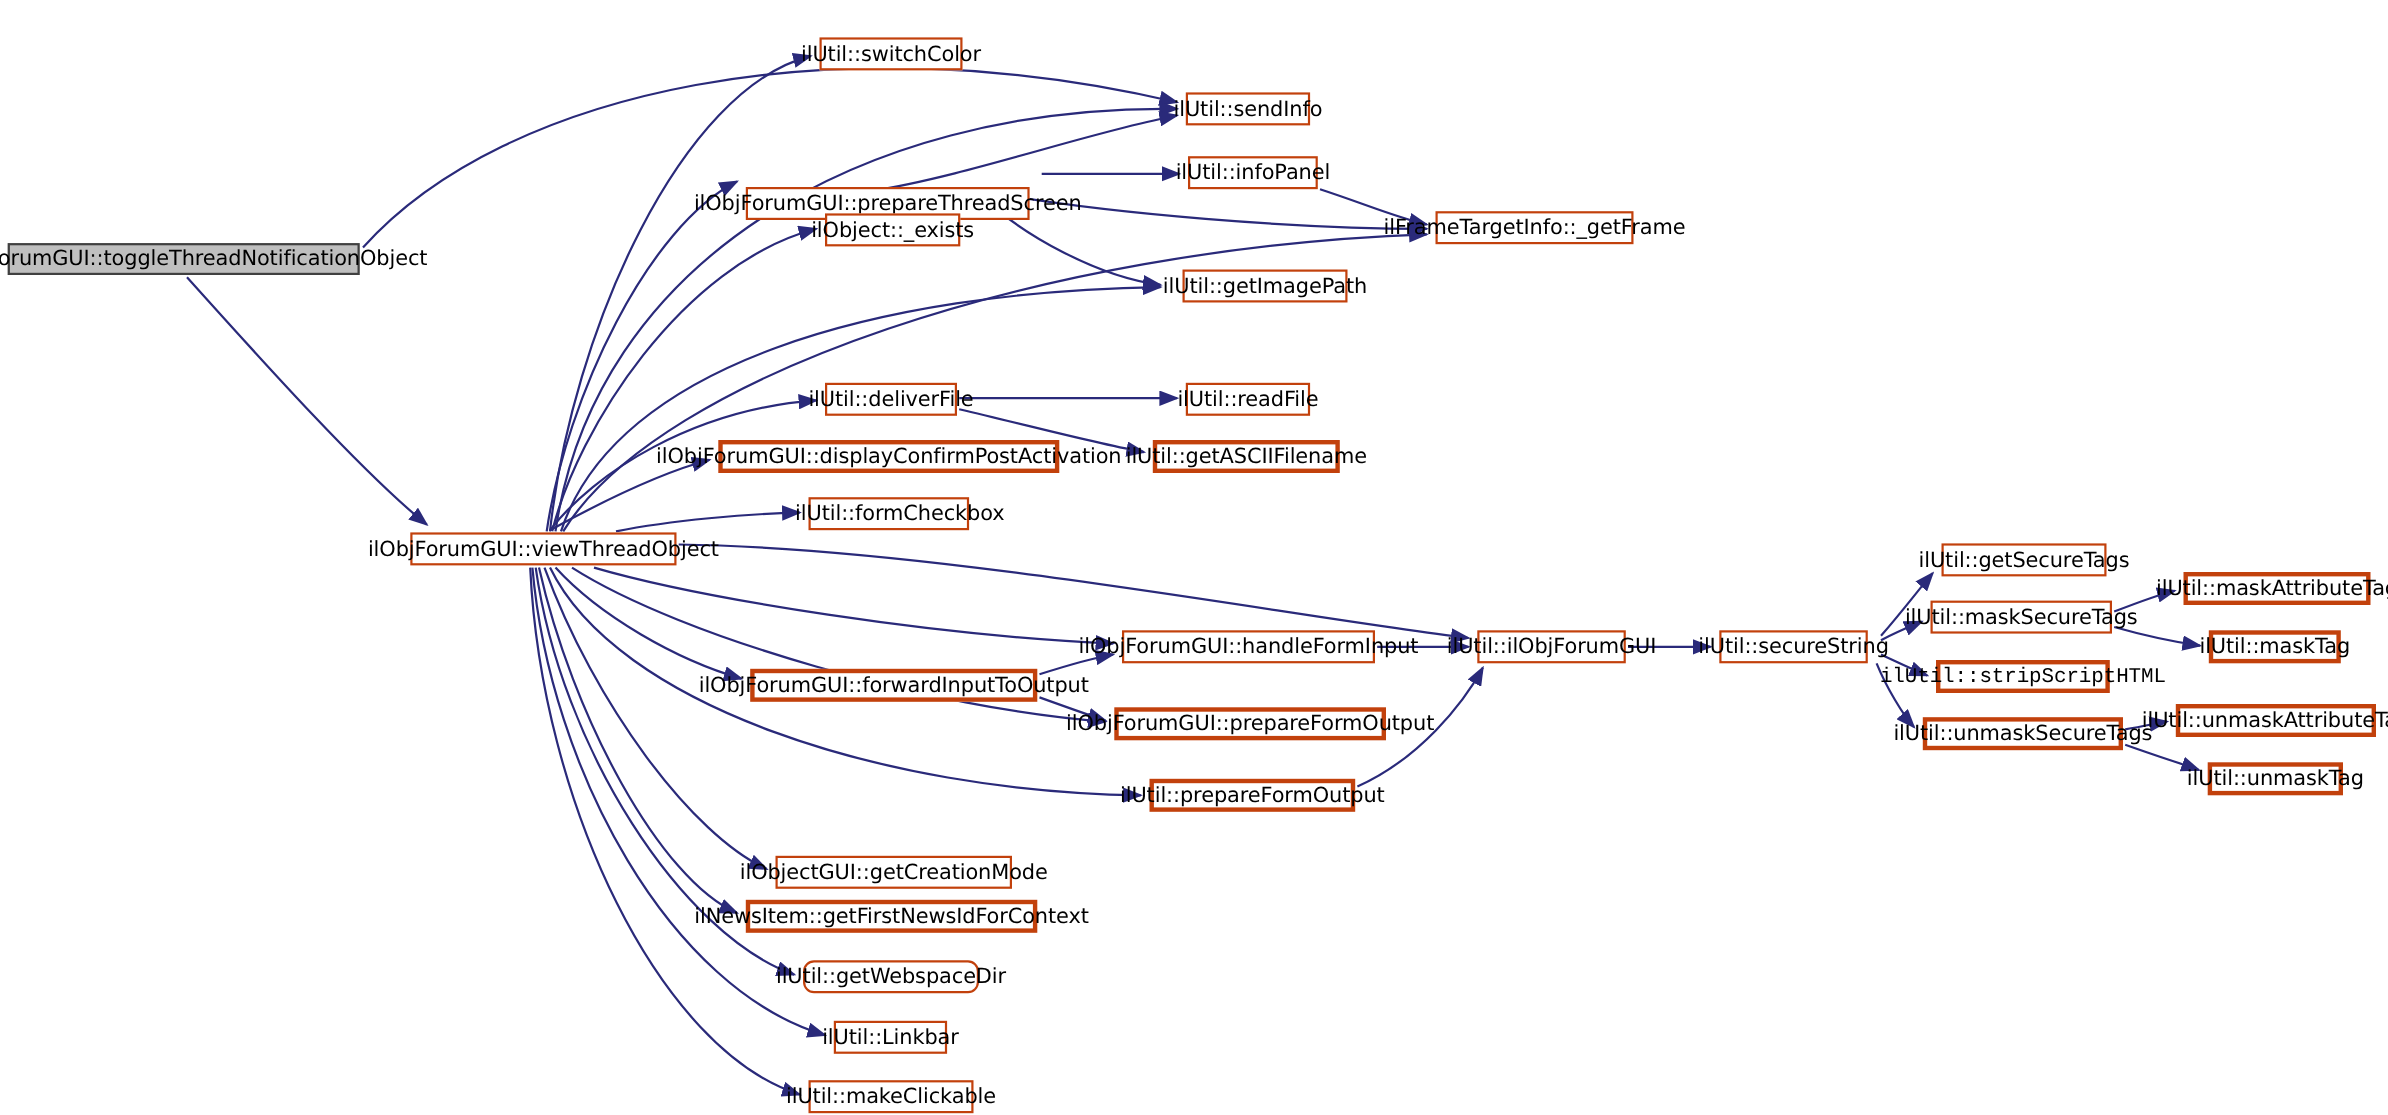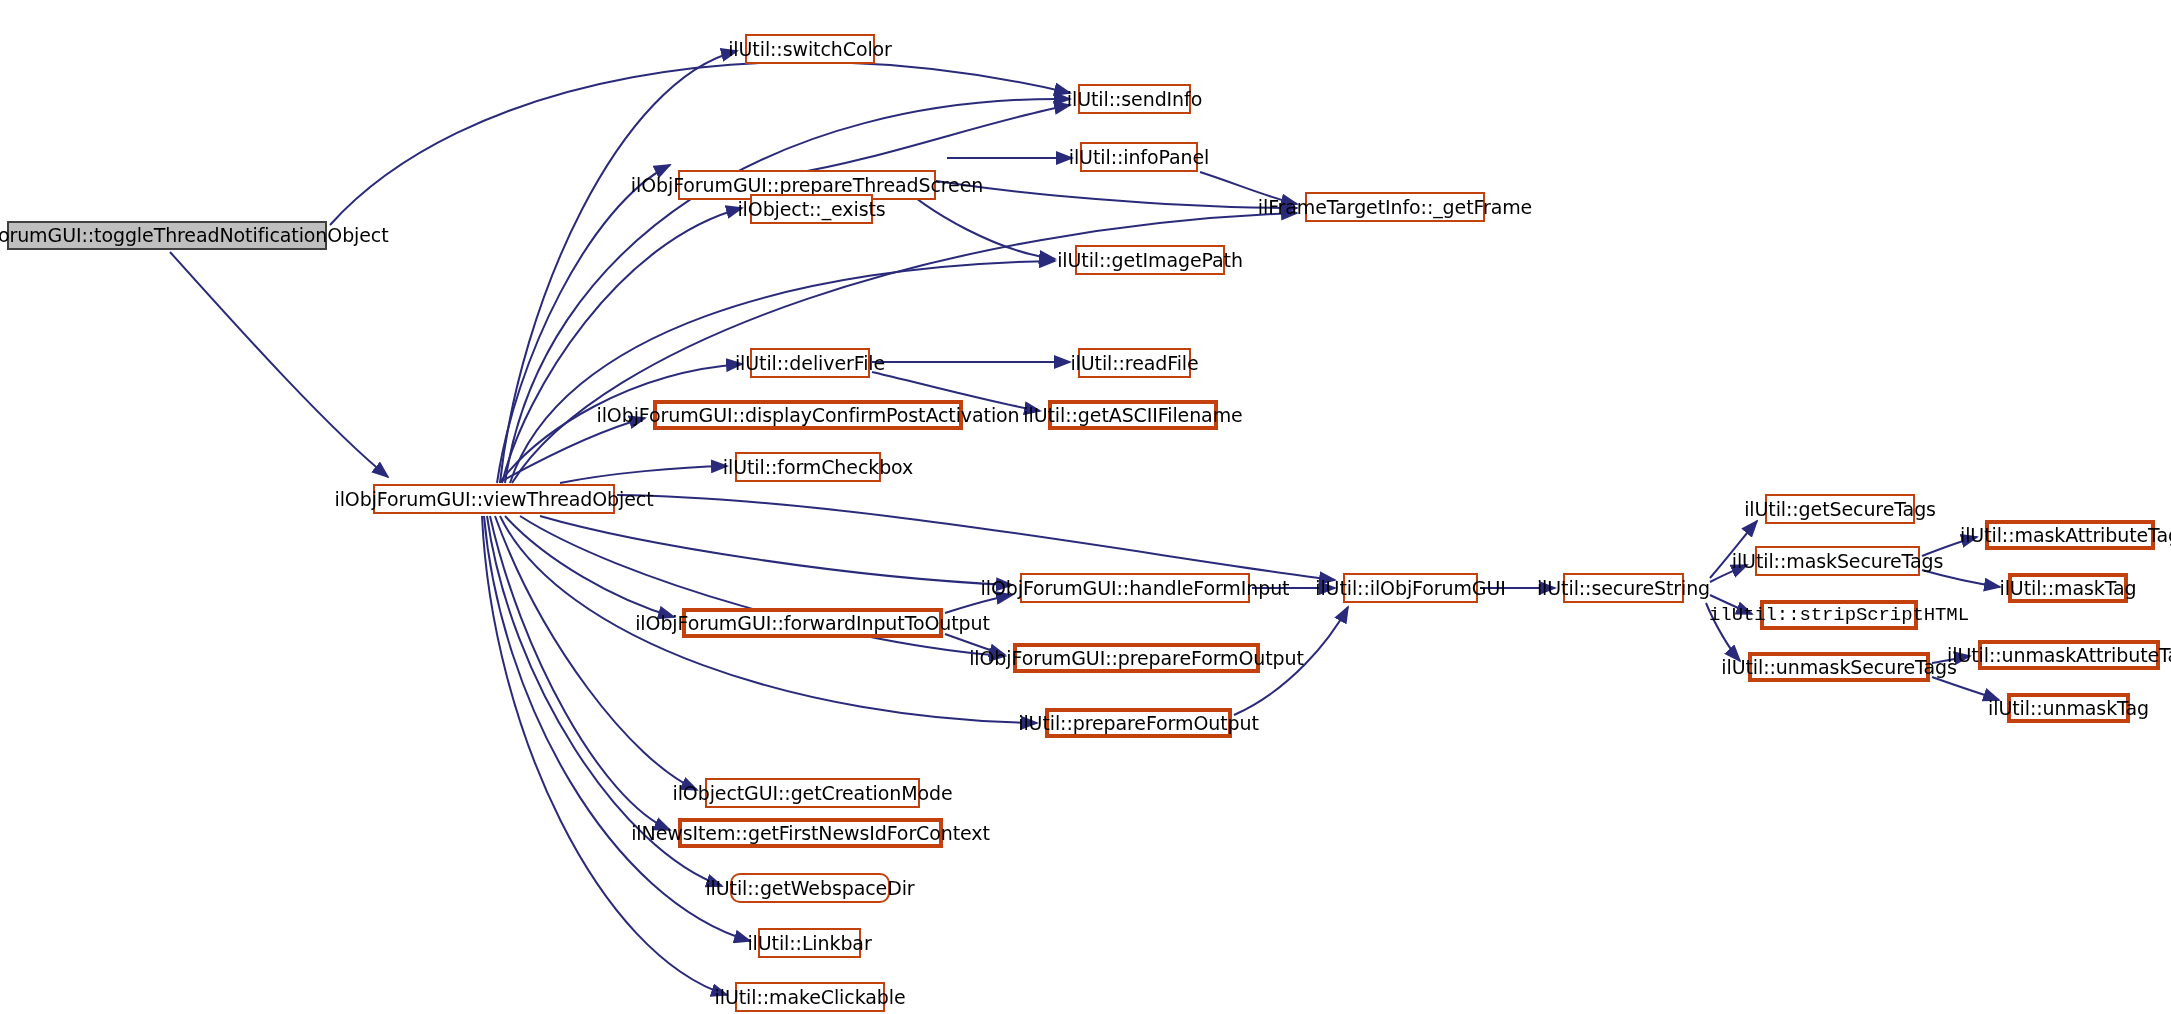--- a/index.html
+++ b/index.html
@@ -117,21 +117,21 @@
       <div class="node" style="left: 653px; top: 400px; width: 310px; height: 30px;">ilObjForumGUI::displayConfirmPostActivation</div>
       <div class="node" style="left: 1048px; top: 400px; width: 170px; height: 30px;">ilUtil::getASCIIFilename</div>
       <div class="node thick" style="left: 735px; top: 452px; width: 146px; height: 30px; padding-left: 20px;">ilUtil::formCheckbox</div>
       <div class="node thick" style="left: 373px; top: 484px; width: 242px; height: 30px;">ilObjForumGUI::viewThreadObject</div>
       <div class="node thick" style="left: 1765px; top: 494px; width: 150px; height: 30px;">ilUtil::getSecureTags</div>
       <div class="node thick" style="left: 1755px; top: 546px; width: 165px; height: 30px;">ilUtil::maskSecureTags</div>
       <div class="node" style="left: 1985px; top: 520px; width: 170px; height: 30px;">ilUtil::maskAttributeTag</div>
       <div class="node" style="left: 2008px; top: 573px; width: 120px; height: 30px;">ilUtil::maskTag</div>
       <div class="node thick" style="left: 1020px; top: 573px; width: 230px; height: 30px;">ilObjForumGUI::handleFormInput</div>
       <div class="node thick" style="left: 1343px; top: 573px; width: 135px; height: 30px;">ilUtil::ilObjForumGUI</div>
-      <div class="node thick" style="left: 1563px; top: 573px; width: 121px; height: 30px;">ilUtil::secureString</div>
+      <div class="node thick" style="left: 1563px; top: 573px; width: 135px; height: 30px;">ilUtil::secureString</div>
       <div class="node" style="left: 1760px; top: 600px; width: 158px; height: 30px; font-family: Liberation Mono, monospace;">ilUtil::stripScriptHTML</div>
       <div class="node" style="left: 682px; top: 608px; width: 261px; height: 30px;">ilObjForumGUI::forwardInputToOutput</div>
       <div class="node" style="left: 1013px; top: 643px; width: 247px; height: 30px;">ilObjForumGUI::prepareFormOutput</div>
       <div class="node" style="left: 1748px; top: 652px; width: 182px; height: 30px;">ilUtil::unmaskSecureTags</div>
       <div class="node" style="left: 1978px; top: 640px; width: 182px; height: 30px;">ilUtil::unmaskAttributeTag</div>
       <div class="node" style="left: 2007px; top: 693px; width: 123px; height: 30px;">ilUtil::unmaskTag</div>
       <div class="node" style="left: 1045px; top: 708px; width: 187px; height: 30px;">ilUtil::prepareFormOutput</div>
       <div class="node thick" style="left: 705px; top: 778px; width: 215px; height: 30px;">ilObjectGUI::getCreationMode</div>
       <div class="node" style="left: 678px; top: 818px; width: 265px; height: 30px;">ilNewsItem::getFirstNewsIdForContext</div>
       <div class="node thick" style="left: 730px; top: 873px; width: 160px; height: 30px; border-radius: 10px;">ilUtil::getWebspaceDir</div>

